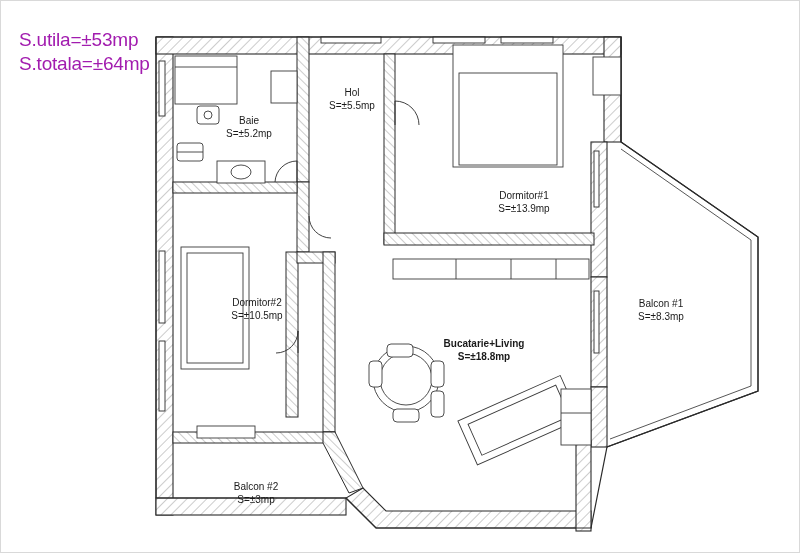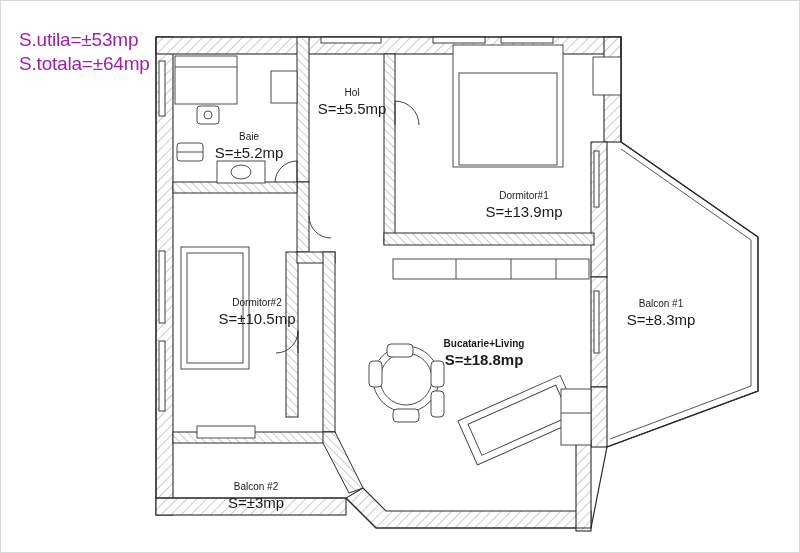--- a/index.html
+++ b/index.html
@@ -50,21 +50,21 @@
     line-height: 1.25;
     white-space: nowrap;
     transform: translateX(-50%);
   }
   .room-label .rname {
     display: block;
     font-size: 10px;
   }
   .room-label .rarea {
     display: block;
-    font-size: 15px;
+    font-size: 10px;
   }
   .watermark {
     position: absolute;
     left: 190px;
     top: 255px;
     width: 380px;
     text-align: center;
     font-size: 11px;
     color: #f2f2f2;
     letter-spacing: 2px;
@@ -212,21 +212,21 @@
     </g>
   </svg>
 
   <div class="watermark"></div>
 
   <div class="room-label" style="left:351px; top:86px;">
     <span class="rname">Hol</span>
     <span class="rarea">S=±5.5mp</span>
   </div>
 
-  <div class="room-label" style="left:248px; top:130px;">
+  <div class="room-label" style="left:248px; top:114px;">
     <span class="rname">Baie</span>
     <span class="rarea">S=±5.2mp</span>
   </div>
 
   <div class="room-label" style="left:495px; top:189px;margin-left:28px;">
     <span class="rname">Dormitor#1</span>
     <span class="rarea">S=±13.9mp</span>
   </div>
 
   <div class="room-label" style="left:256px; top:296px;">

